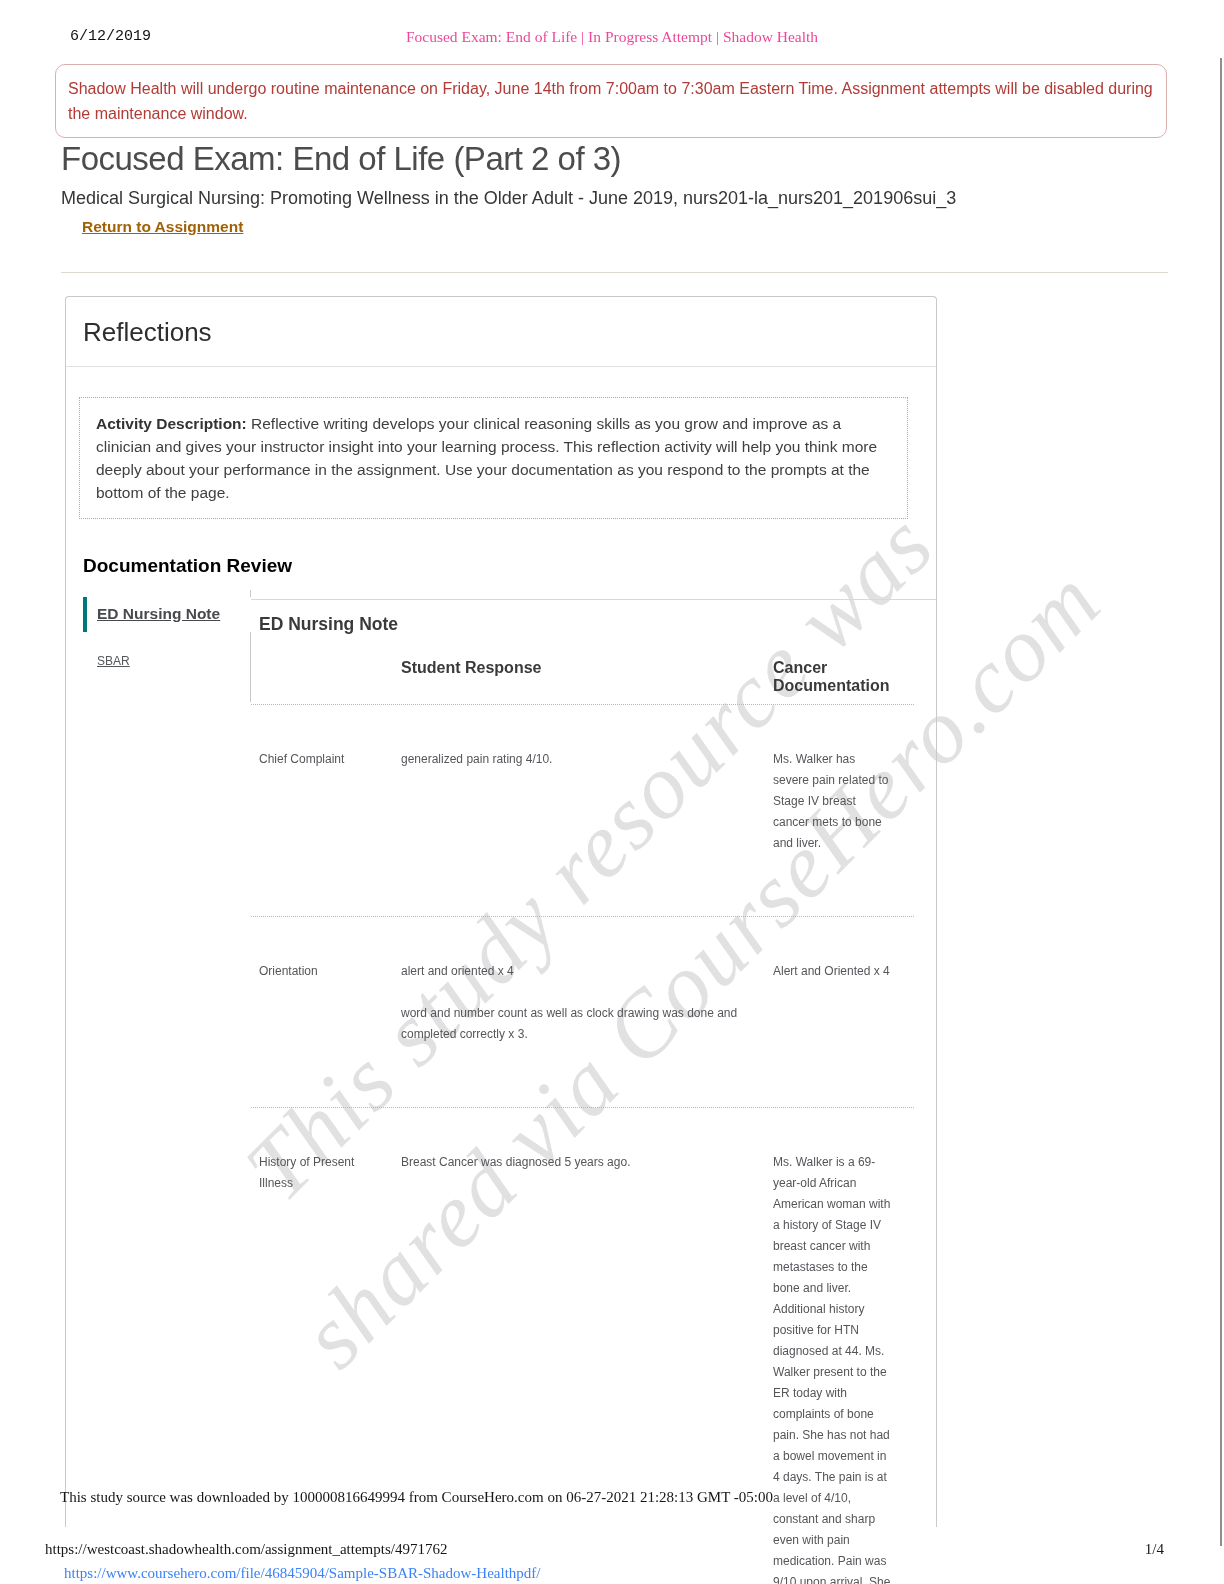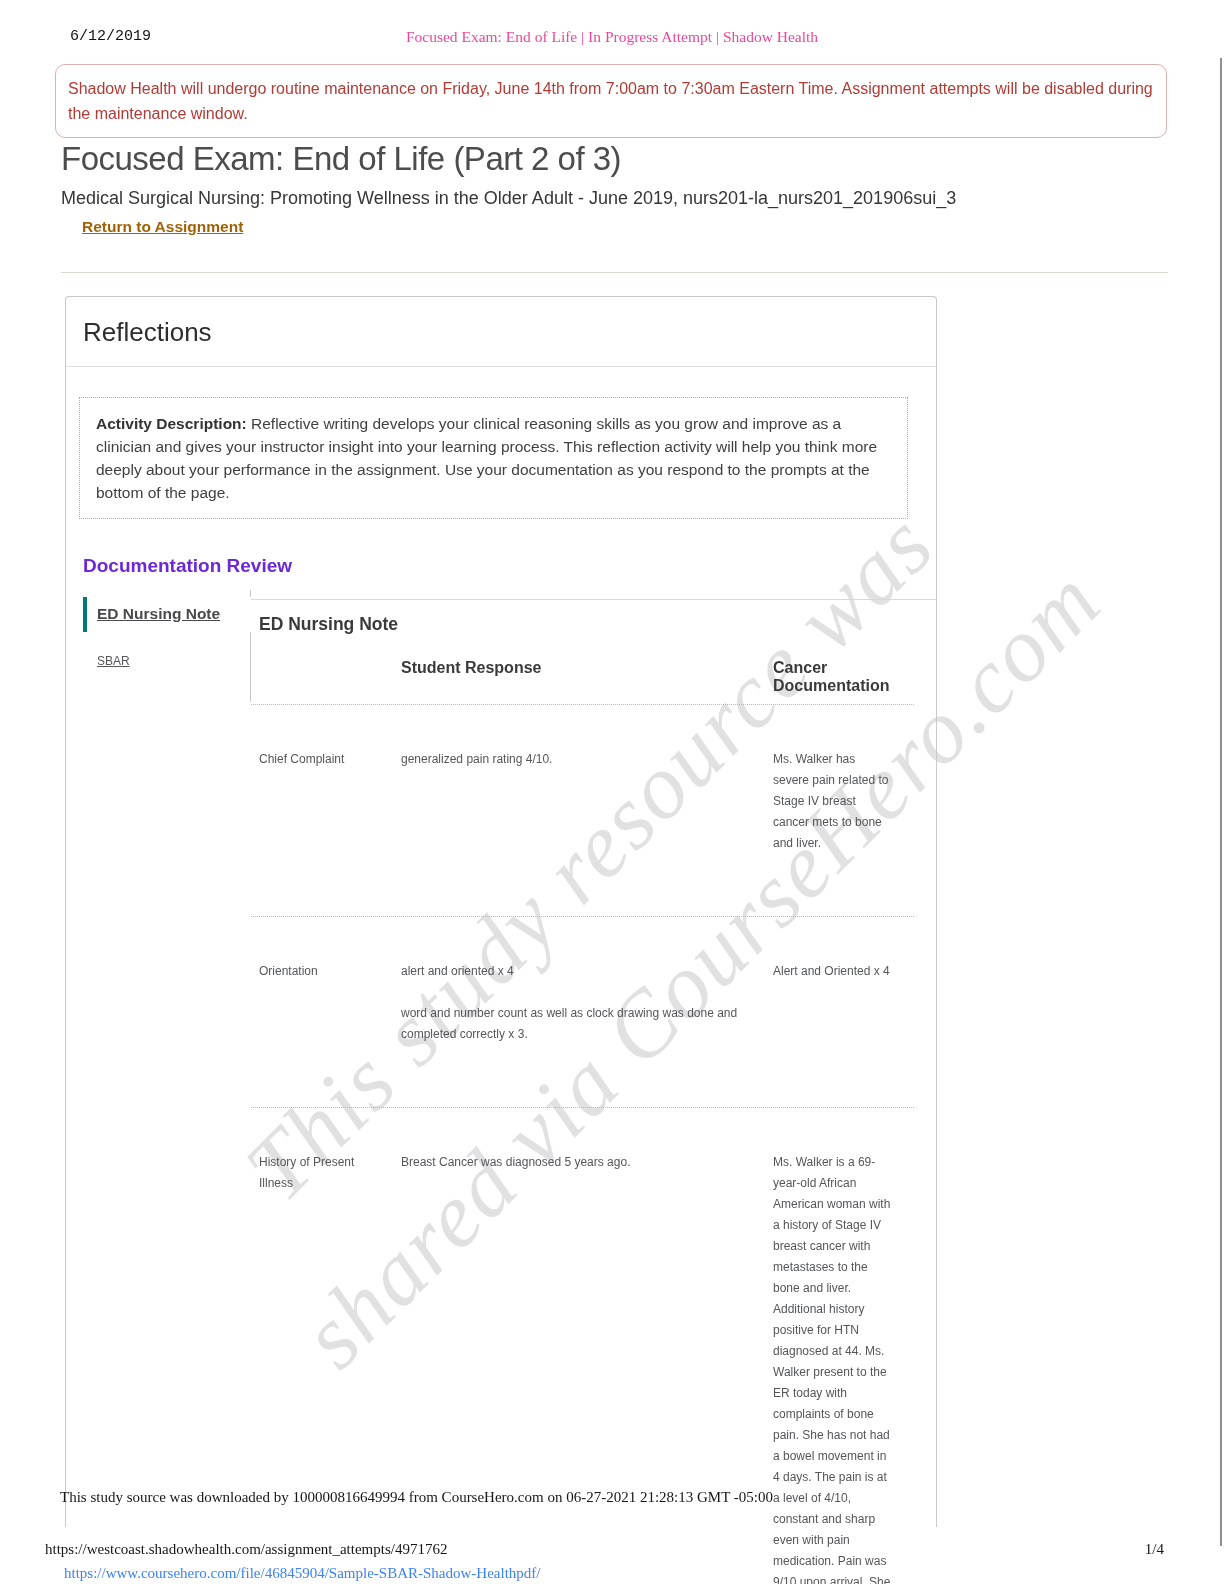--- a/index.html
+++ b/index.html
@@ -44,21 +44,21 @@
   .panel { position:absolute; left:65px; top:296px; width:872px; height:1231px;
            border:1px solid #c9c9c9; border-bottom:none; border-radius:4px 4px 0 0;
            background:transparent; }
   .panel-header { padding:20px 17px 18px 17px; border-bottom:1px solid #e0e0e0; }
   .panel-header h2 { font-size:26px; font-weight:400; color:#2e2e2e; }
 
   .activity-box { margin:30px 28px 0 13px; border:1px dotted #ababab;
                   padding:14px 16px; font-size:15.5px; line-height:23px; color:#3f3f3f; }
   .activity-box b { color:#333; }
 
-  .doc-review-heading { margin:36px 0 0 17px; font-size:19px; font-weight:bold; color:#6d28d9; }
+  .doc-review-heading { margin:36px 0 0 17px; font-size:19px; font-weight:bold; color:#000000; }
 
   .docs-area { display:flex; margin-top:13px; padding-left:17px; }
 
   
   .sidebar { width:168px; flex:0 0 168px; border-right:1px solid #c9c9c9;
              height:112px; }
   .tab { display:block; cursor:pointer; }
   .tab.active { margin-top:7px; margin-right:-1px; position:relative; z-index:2;
                 background:#fff; border-left:4px solid #00787b;
                 padding:8px 0 9px 10px; font-weight:bold; font-size:15.5px;

